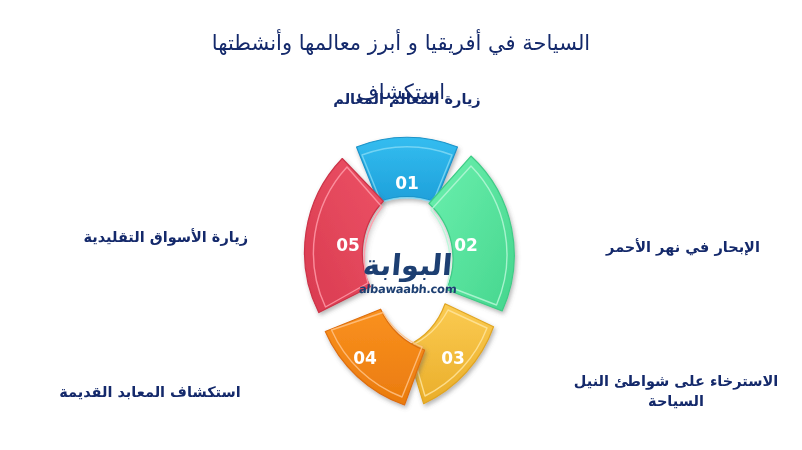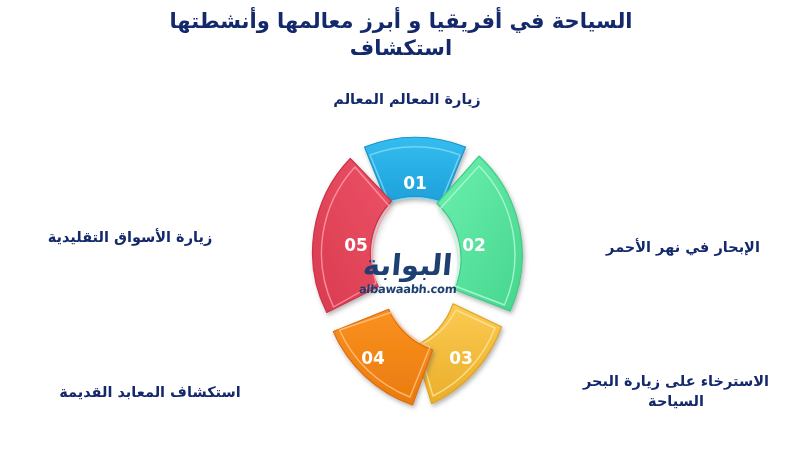--- a/index.html
+++ b/index.html
@@ -26,30 +26,31 @@
   .title-block {
     position: absolute;
     top: 8px;
     left: 110px;
     width: 582px;
     text-align: center;
     direction: rtl;
   }
   .title-text {
     font-size: 21px;
-    font-weight: bold;
+    font-weight: normal;
     color: #14296b;
     line-height: 1.28;
     letter-spacing: 0px;
+    margin-top: 22px;
   }
 
   
   .wheel {
     position: absolute;
-    left: 260px;
+    left: 252px;
     top: 115px;
     width: 310px;
     height: 310px;
   }
   .wheel svg {
     display: block;
     width: 310px;
     height: 310px;
     overflow: visible;
   }
@@ -99,21 +100,21 @@
     position: absolute;
     direction: rtl;
     color: #14296b;
     font-size: 14.5px;
     font-weight: bold;
     line-height: 1.35;
   }
   .label-top    { left: 252px; top: 90px;  width: 310px; text-align: center; }
   .label-right1 { left: 570px; top: 238px; width: 226px; text-align: center; }
   .label-right2 { left: 556px; top: 372px; width: 240px; text-align: center; }
-  .label-left1  { left: 12px;  top: 228px; width: 236px; text-align: center; }
+  .label-left1  { left: 12px;  top: 228px; width: 236px; text-align: right; }
   .label-left2  { left: 12px;  top: 383px; width: 276px; text-align: center; }
 </style>
 </head>
 <body>
 
 <div id="infographic">
 
   <div class="title-block">
       <div class="title-text">السياحة في أفريقيا و أبرز معالمها وأنشطتها</div>
       <div class="title-text">استكشاف</div>
@@ -226,21 +227,21 @@
 
   <div class="label label-top">
     <div>زيارة المعالم المعالم</div>
   </div>
 
   <div class="label label-right1">
     <div>الإبحار في نهر الأحمر</div>
   </div>
 
   <div class="label label-right2">
-    <div>الاسترخاء على زيارة البحر</div>
+    <div>الاسترخاء على شواطئ النيل</div>
     <div>السياحة</div>
   </div>
 
   <div class="label label-left2">
     <div>استكشاف المعابد القديمة</div>
   </div>
 
   <div class="label label-left1">
     <div>زيارة الأسواق التقليدية</div>
   </div>

